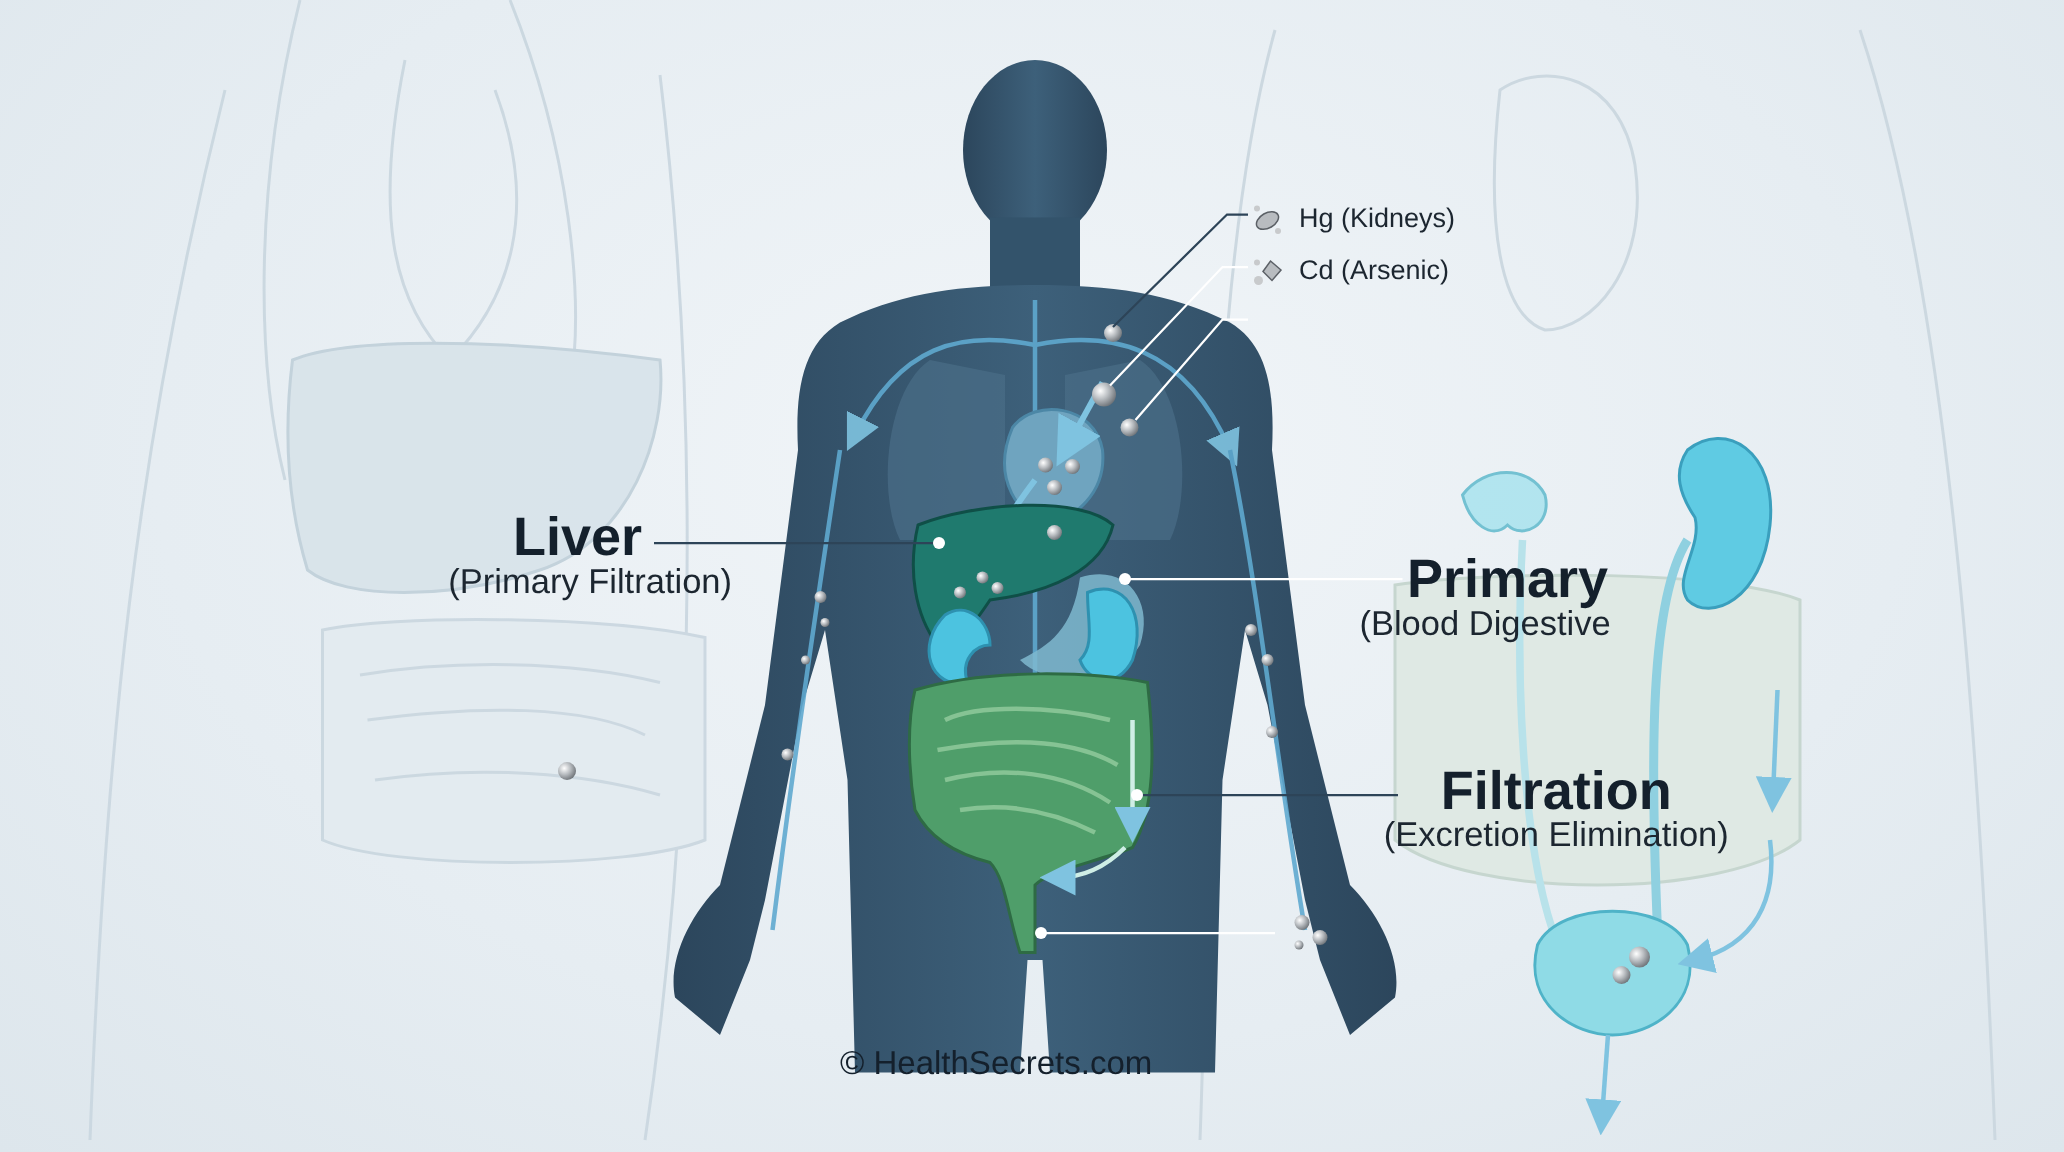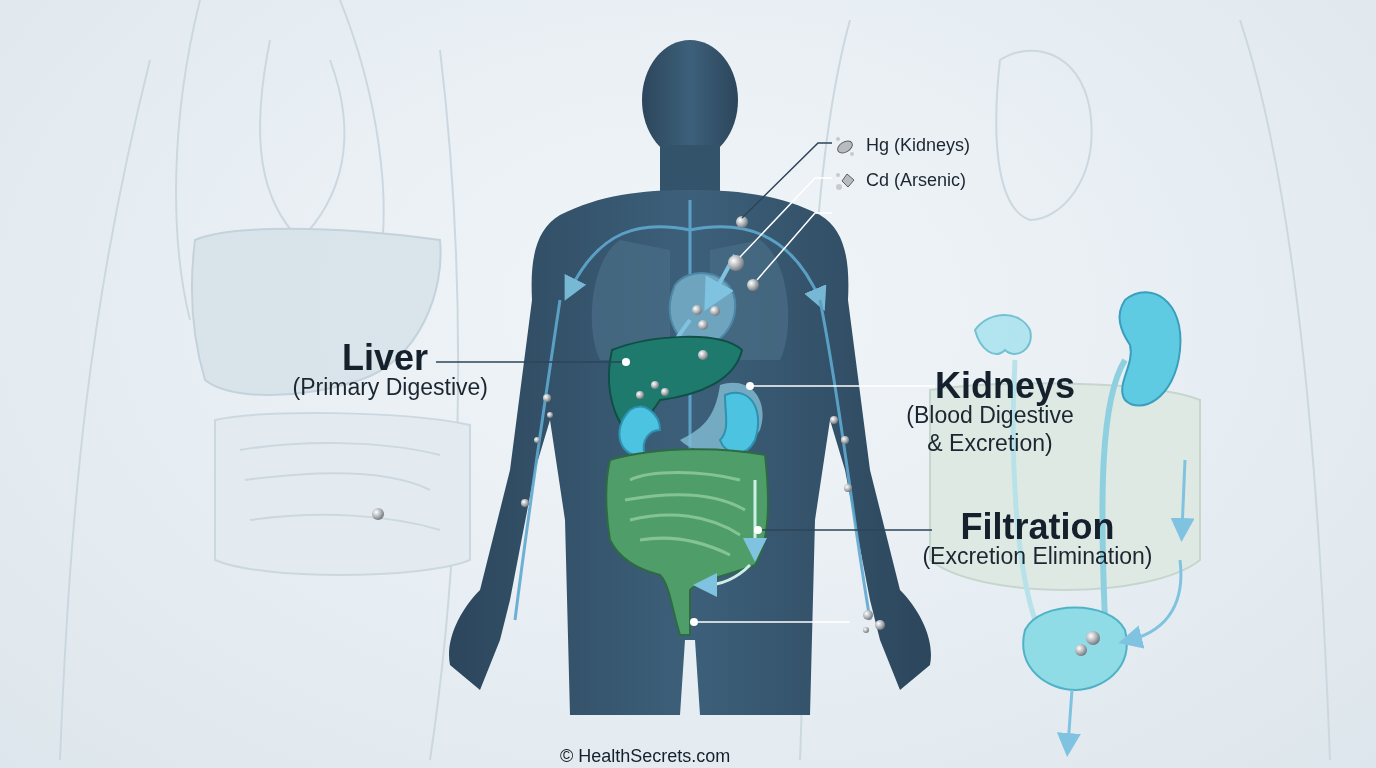--- a/index.html
+++ b/index.html
@@ -6,21 +6,21 @@
   body { width:1376px; height:768px; overflow:hidden; position:relative;
     background: radial-gradient(ellipse at 50% 40%, #f1f5f8 0%, #e6edf2 60%, #dde6ec 100%);
     font-family: "Liberation Sans", sans-serif; }
   .canvas { position:absolute; left:0; top:0; width:1376px; height:768px; }
   .label { position:absolute; color:#14202c; }
   .label .title { font-weight:700; font-size:36px; display:block; line-height:30px; }
   .label .sub { font-size:23px; display:block; line-height:28px; color:#1c2630; }
   .legend { position:absolute; left:834px; top:128px; }
   .legend .row { display:flex; align-items:center; height:35px; }
   .legend .row span.txt { font-size:18px; color:#1c2630; margin-left:10px; }
-  .footer { position:absolute; left:560px; top:746px; font-size:18px; color:#14202c; }
+  .footer { position:absolute; left:560px; top:696px; font-size:22px; color:#14202c; }
 </style>
 </head>
 <body>
 
 <div class="canvas">
 <svg width="1376" height="768" viewBox="0 0 1376 768">
   <defs>
     <linearGradient id="bodyG" x1="0" y1="0" x2="1" y2="0">
       <stop offset="0" stop-color="#2c465c"></stop>
       <stop offset="0.5" stop-color="#3d607a"></stop>
@@ -154,27 +154,26 @@
         <path d="M13,4 L20,10 L14,17 L8,11z" fill="#b8bcc0" stroke="#5b6066"></path>
         <circle cx="4" cy="5" r="2" fill="#c8cacc"></circle>
         <circle cx="5" cy="17" r="3" fill="#c8cacc"></circle>
       </svg>
     <span class="txt">Cd (Arsenic)</span>
   </div>
 </div>
 
 <div class="label" style="left:266px; top:343px; text-align:right; width:222px;">
   <span class="title" style="padding-right:60px;">Liver</span>
-  <span class="sub">(Primary Digestive)</span>
+  <span class="sub">(Primary Filtration)</span>
 </div>
 
 <div class="label" style="left:892px; top:371px; text-align:center; width:196px;">
-  <span class="title" style="padding-left:30px;">Kidneys</span>
+  <span class="title" style="padding-left:30px;">Primary</span>
   <span class="sub">(Blood Digestive</span>
-  <span class="sub">&amp; Excretion)</span>
 </div>
 
 <div class="label" style="left:900px; top:512px; text-align:center; width:275px;">
   <span class="title">Filtration</span>
   <span class="sub">(Excretion Elimination)</span>
 </div>
 
 <div class="footer">© HealthSecrets.com</div>
 
 </body></html>

